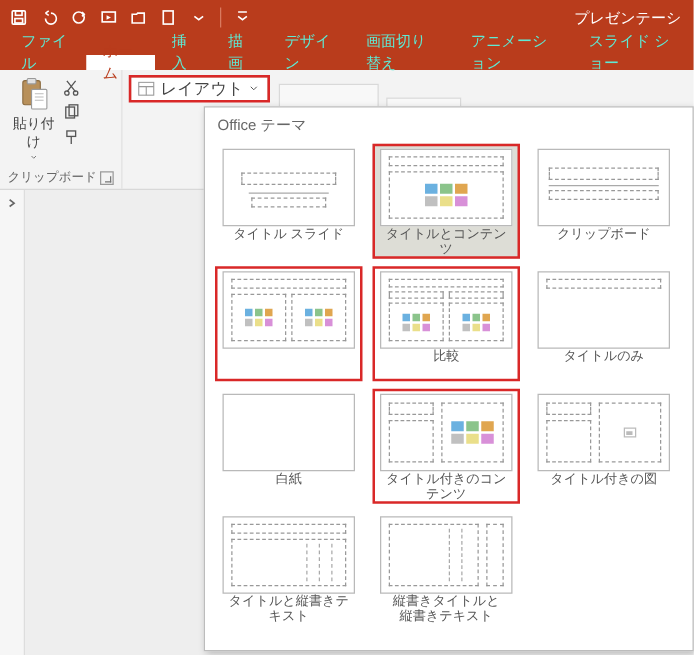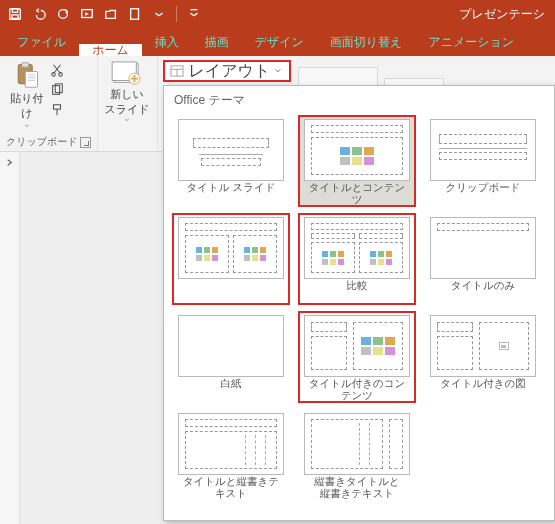--- a/index.html
+++ b/index.html
@@ -86,21 +86,21 @@
 
   .slidecol { display:flex; flex-direction:column; align-items:center; padding-top:2px; }
   .slidecol svg { width:32px; height:26px; }
 
   .layoutbtn {
     border:1px solid #c58a75;
     background:#fff;
     padding:1px 7px 1px 5px;
     display:flex; align-items:center; gap:4px;
     height:20px;
-    font-size:16px;
+    font-size:13px;
     color:#444;
     position:relative;
   }
   .layoutbtn svg.icon { width:14px; height:12px; }
   .layoutbtn .chev { width:8px; height:8px; }
   .red-highlight {
     position:absolute;
     inset:-2px;
     border:2px solid #d92828;
     pointer-events:none;
@@ -267,20 +267,21 @@
 </div>
 
 <div class="ribbon-tabs">
   <div class="tab">ファイル</div>
   <div class="tab active">ホーム</div>
   <div class="tab">挿入</div>
   <div class="tab">描画</div>
   <div class="tab">デザイン</div>
   <div class="tab">画面切り替え</div>
   <div class="tab">アニメーション</div>
+  <div class="tab">スライド ショー</div>
 </div>
 
 <div class="ribbon">
 
   <div class="group">
     <div class="group-body">
       <div class="bigbtn">
         <svg viewBox="0 0 32 32">
           <rect x="6" y="4" width="16" height="22" rx="2" fill="#b8905a" stroke="#8a6a3e"></rect>
           <rect x="10" y="2" width="8" height="5" rx="1" fill="#e0e0e0" stroke="#999"></rect>
@@ -315,38 +316,20 @@
             </svg>
           </div>
       </div>
     </div>
     <div class="group-label">
       <span>クリップボード</span>
       <span class="launcher"></span>
     </div>
   </div>
 
-  <div class="group" style="min-width:60px">
-    <div class="group-body">
-      <div class="slidecol">
-        <svg viewBox="0 0 34 28">
-          <rect x="3" y="3" width="26" height="20" fill="#fff" stroke="#999"></rect>
-          <rect x="1" y="1" width="26" height="20" fill="#fff" stroke="#999"></rect>
-          <circle cx="25" cy="19" r="6" fill="#fff" stroke="#e0a650"></circle>
-          <path d="M25 15v8M21 19h8" stroke="#e0a650" stroke-width="2"></path>
-        </svg>
-        <span style="white-space:pre-line;text-align:center">新しい
-スライド</span>
-        <svg viewBox="0 0 10 10" style="width:8px;height:6px">
-            <path d="M2 3l3 3 3-3" fill="none" stroke="#555"></path>
-          </svg>
-      </div>
-    </div>
-    <div class="group-label"></div>
-  </div>
 
   <div class="group" style="border-right:none;flex:1">
     <div style="display:flex;gap:8px;align-items:flex-start;padding-top:2px">
       <div class="layoutbtn">
         <svg class="icon" viewBox="0 0 16 14">
             <rect x="1" y="1" width="14" height="12" fill="#fff" stroke="#999"></rect>
             <line x1="1" y1="5" x2="15" y2="5" stroke="#999"></line>
             <line x1="8" y1="5" x2="8" y2="13" stroke="#999"></line>
           </svg>
         <span>レイアウト</span>

